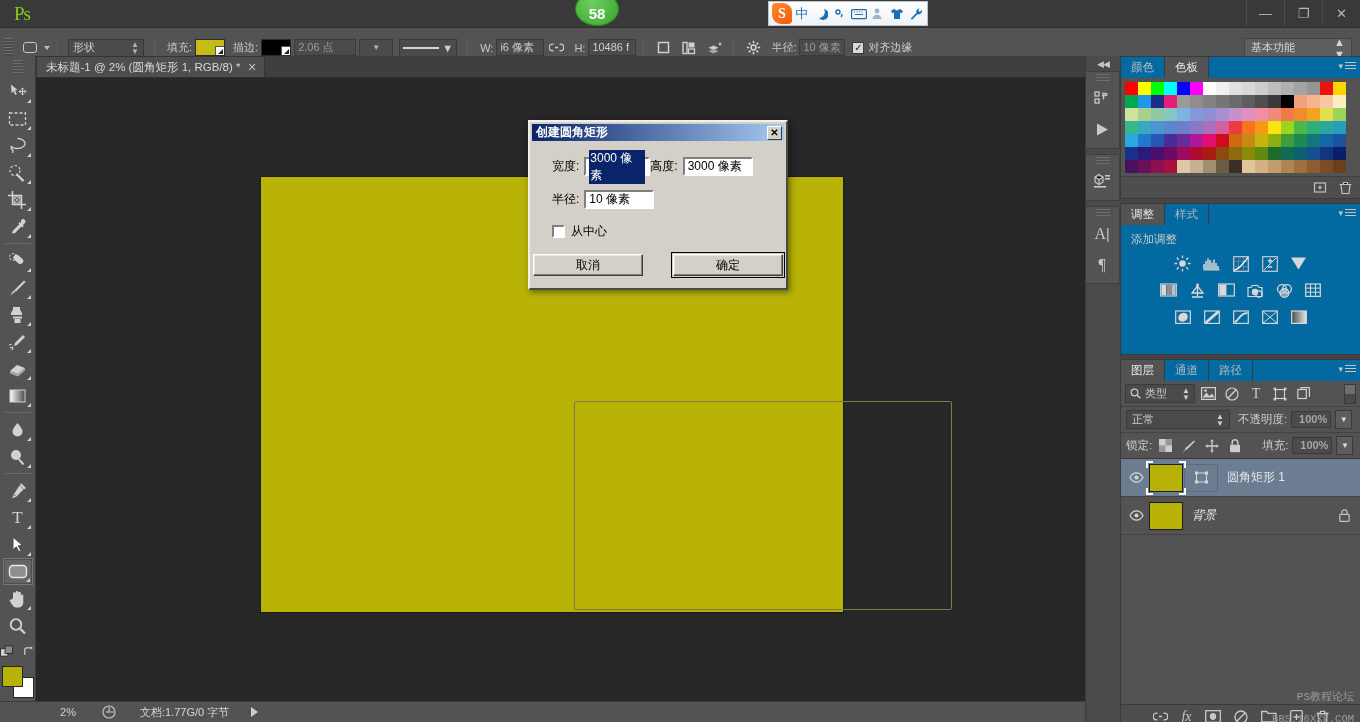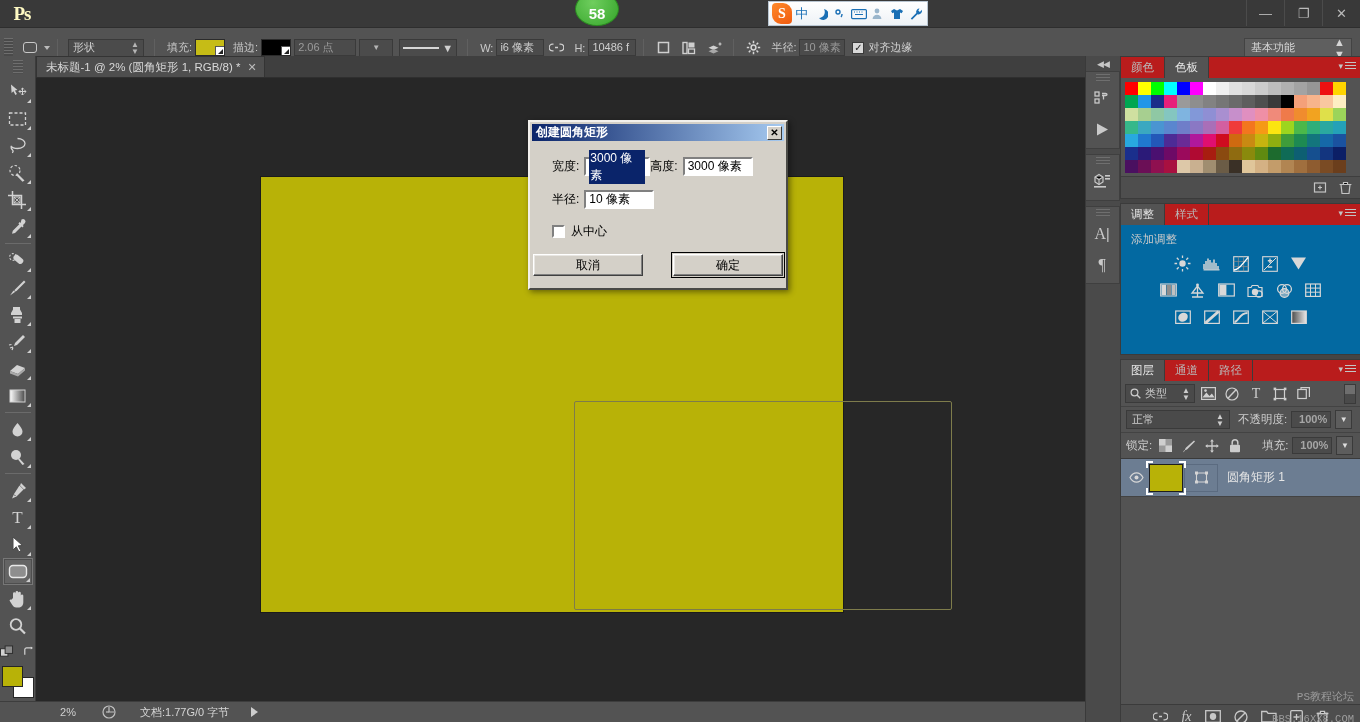--- a/index.html
+++ b/index.html
@@ -20,21 +20,21 @@
   
   .titlebar {
     position: absolute; left: 0; top: 0; width: 1360px; height: 28px;
     background: #393939;
     display: flex; align-items: center;
     border-bottom: 1px solid #2e2e2e;
   }
   .ps-logo {
     width: 44px; height: 28px;
     display: flex; align-items: center; justify-content: center;
-    color: #fef9c3; font-size: 19px; font-weight: bold;
+    color: #84cc16; font-size: 19px; font-weight: normal;
     font-family: "Liberation Serif", serif;
     letter-spacing: -1px;
   }
   .menu-items { display: flex; align-items: center; height: 28px; }
   .menu-item {
     padding: 0 9px; height: 28px; line-height: 28px;
     color: #d2d2d2; font-size: 12px; white-space: nowrap;
     cursor: default;
   }
   .badge-58 {
@@ -294,21 +294,21 @@
   .panels {
     position: absolute; left: 1120px; top: 56px; width: 240px; height: 666px;
     background: #454545;
   }
   .panel {
     background: #535353; border: 1px solid #3b3b3b; border-right: none;
     margin-bottom: 4px;
   }
   .panel-tabs {
     height: 21px; display: flex; align-items: stretch;
-    background: #b91c1c; position: relative;
+    background: #0369a1; position: relative;
   }
   .ptab {
     padding: 0 10px; font-size: 11.5px; color: #b9b9b9;
     display: flex; align-items: center;
     border-right: 1px solid #3b3b3b;
   }
   .ptab.active { background: #535353; color: #e6e6e6; }
   .panel-menu {
     position: absolute; right: 4px; top: 4px;
     display: flex; align-items: center; gap: 2px;
@@ -1268,20 +1268,36 @@
                   <rect x="2" y="1.5" width="3" height="3" fill="#d5d5d5"></rect>
                   <rect x="12" y="1.5" width="3" height="3" fill="#d5d5d5"></rect>
                   <rect x="2" y="10.5" width="3" height="3" fill="#d5d5d5"></rect>
                   <rect x="12" y="10.5" width="3" height="3" fill="#d5d5d5"></rect>
                 </svg>
             </div>
           </div>
           <div class="layer-name">圆角矩形 1</div>
         </div>
 
+        <div class="layer-row">
+          <div class="eye">
+            <svg width="15" height="11" viewBox="0 0 15 11">
+                <path d="M7.5 0.8C3.5 0.8 1 5.5 1 5.5s2.5 4.7 6.5 4.7S14 5.5 14 5.5 11.5.8 7.5.8z" fill="none" stroke="#d7d7d7" stroke-width="1.2"></path>
+                <circle cx="7.5" cy="5.5" r="2" fill="#d7d7d7"></circle>
+              </svg>
+          </div>
+          <div class="thumb" style="background:#b8b207"></div>
+          <div class="layer-name bg">背景</div>
+          <div class="layer-lock-r">
+            <svg width="11" height="13" viewBox="0 0 11 13">
+                <rect x="0.8" y="5.4" width="9.4" height="7" rx="1" fill="none" stroke="#c2c2c2" stroke-width="1.2"></rect>
+                <path d="M2.9 5.4V3.4a2.6 2.6 0 0 1 5.2 0v2" fill="none" stroke="#c2c2c2" stroke-width="1.2"></path>
+              </svg>
+          </div>
+        </div>
       </div>
 
       <div class="watermark">
         <div>PS教程论坛</div>
       </div>
 
       <div class="layers-footer">
         <svg width="15" height="11" viewBox="0 0 15 11">
             <path d="M6 5.5h3M4.5 2.2h-1a3.3 3.3 0 0 0 0 6.6h1M10.5 2.2h1a3.3 3.3 0 0 1 0 6.6h-1" stroke="#c8c8c8" stroke-width="1.3" fill="none"></path>
           </svg>

